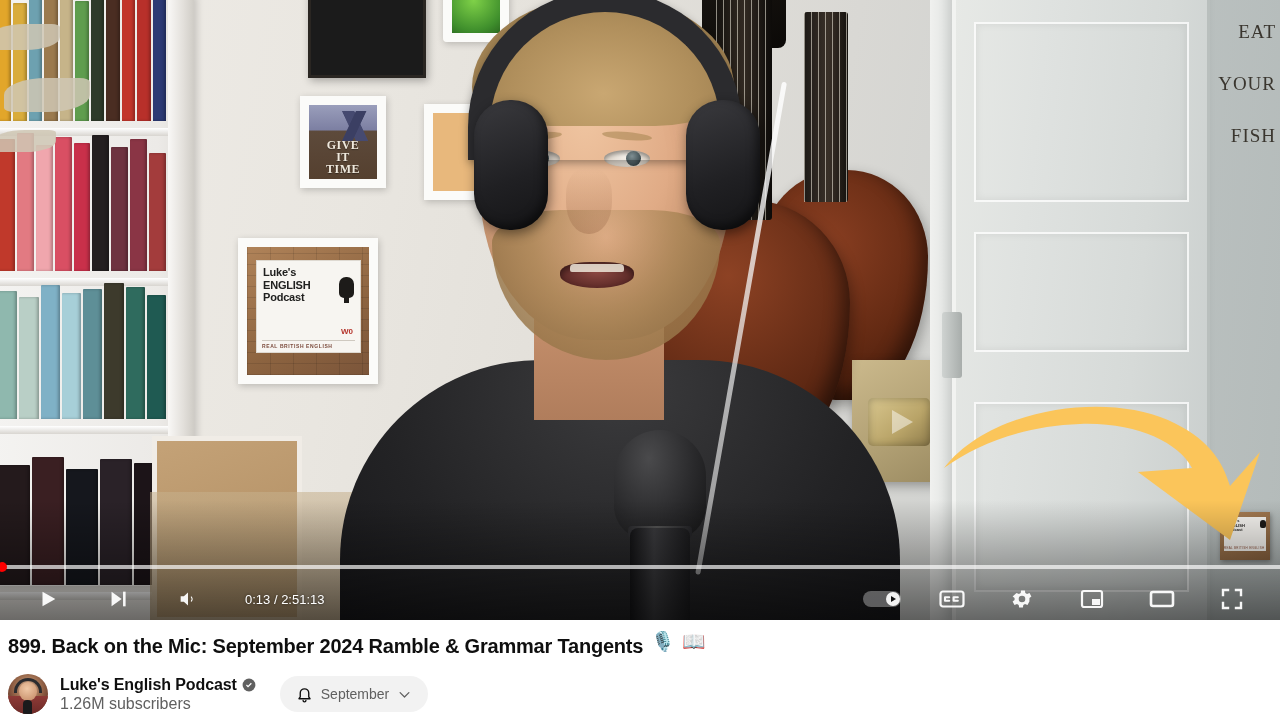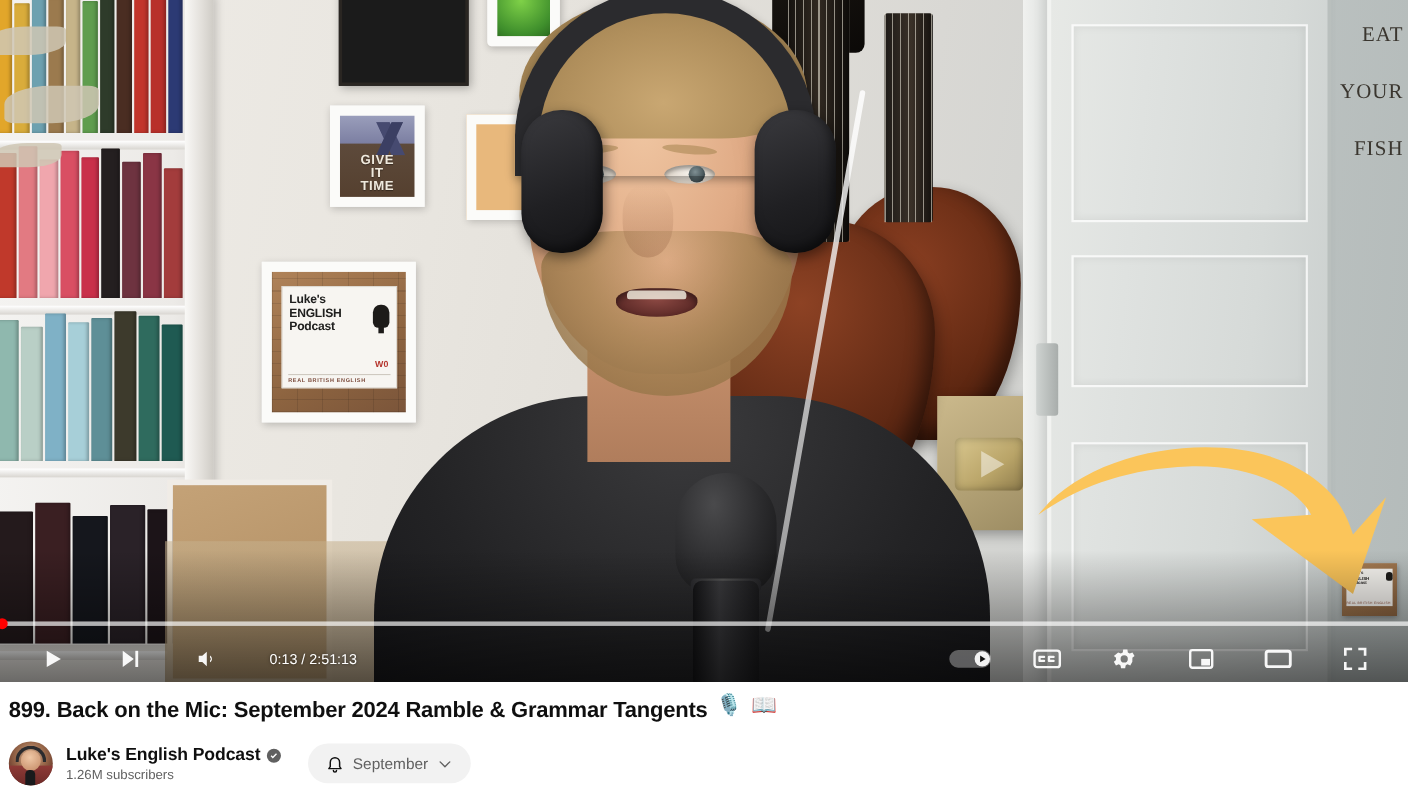--- a/index.html
+++ b/index.html
@@ -73,21 +73,21 @@
   .poster-giveit { position:absolute; inset:0; background: linear-gradient(180deg,#9a9ebb 0%,#7c7fa2 34%,#5d4a3b 35%,#55402f 100%); }
   .poster-giveit .mtn {
     position: absolute; left: 6px; top: 6px; width: 74px; height: 30px;
     background:
       linear-gradient(115deg, transparent 46%, #3b3f63 47%, #3b3f63 58%, transparent 59%),
       linear-gradient(65deg, transparent 46%, #464a70 47%, #464a70 60%, transparent 61%);
   }
   .poster-giveit .gt {
     position:absolute; top:34px; left:0; width:100%; text-align:center;
     color:#efe9dd; font-size:12px; font-weight:bold; line-height:12px; letter-spacing:.5px;
-    font-family:Liberation Sans, sans-serif; text-shadow:0 1px 1px rgba(0,0,0,.4);
+    font-family:Liberation Serif, serif; text-shadow:0 1px 1px rgba(0,0,0,.4);
   }
 
   
   #frame-lep { left: 238px; top: 238px; width: 140px; height: 146px; }
   .lep-poster {
     position: absolute; inset: 0;
     background:
       repeating-linear-gradient(0deg,  rgba(0,0,0,.10) 0 1px, transparent 1px 11px),
       repeating-linear-gradient(90deg, rgba(0,0,0,.10) 0 1px, transparent 1px 23px),
       linear-gradient(150deg,#b08359,#8d6440 60%,#7b553a);
@@ -371,21 +371,21 @@
     border:3px solid #2b2b2e; border-bottom:none; border-radius:14px 14px 0 0;
   }
   #avatar .av-mic {
     position:absolute; left:15px; bottom:0px; width:9px; height:14px;
     background:#1a1a1c; border-radius:4px 4px 0 0;
   }
   #owner-text { margin-left: 12px; display:flex; flex-direction:column; justify-content:center; }
   #owner-name-row { display:flex; align-items:center; gap: 5px; }
   #owner-name { font-size: 16px; font-weight: bold; color:#0f0f0f; letter-spacing:-.1px; }
   #verified-badge { width: 14px; height: 14px; }
-  #subscriber-count { font-size: 12px; color:#606060; margin-top: 1px; }
+  #subscriber-count { font-size: 16px; color:#606060; margin-top: 1px; }
 
   #subscribe-btn {
     margin-left: 24px; height: 36px; border-radius: 18px; background: #f2f2f2;
     display:flex; align-items:center; gap: 8px; padding: 0 16px; cursor:pointer;
   }
   #subscribe-label { font-size: 14px; color:#606060; font-weight: 500; }
 
   #actions { margin-left: auto; display:flex; align-items:center; gap: 8px; padding-right: 8px; }
   .action-btn {
     height: 36px; border-radius: 18px; background:#f2f2f2;

